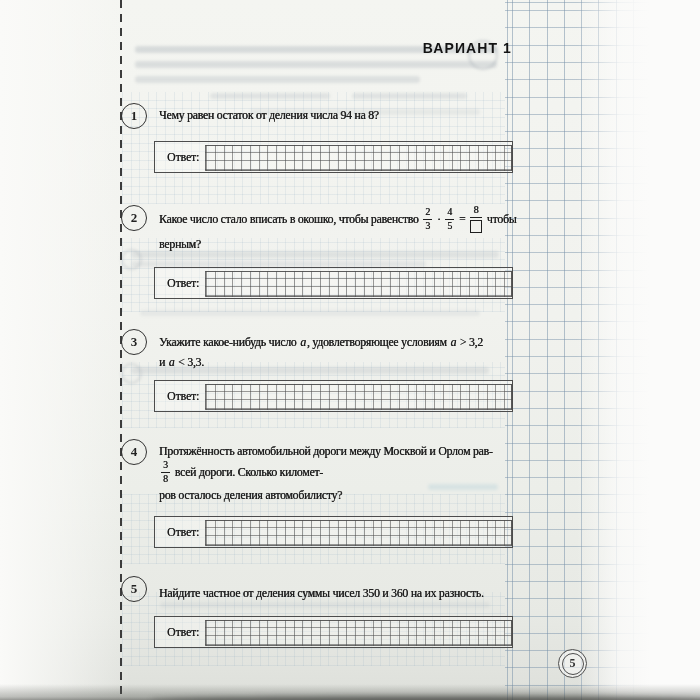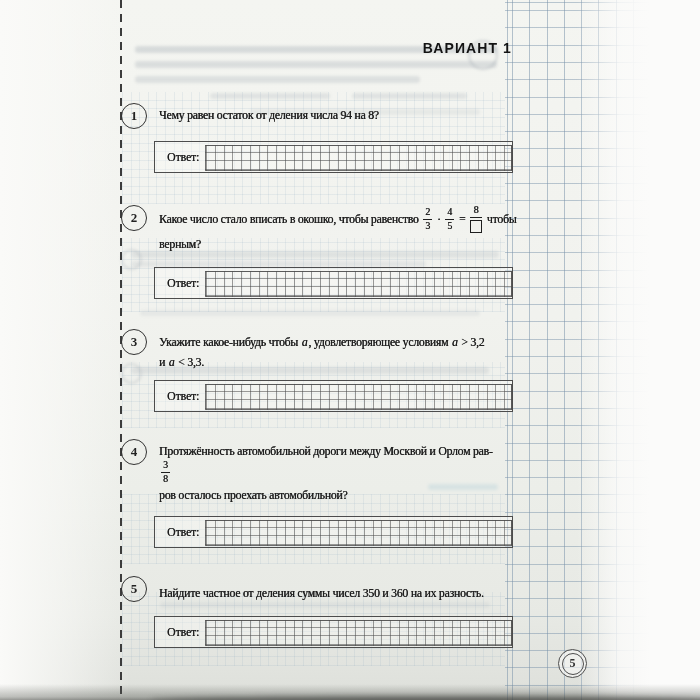--- a/index.html
+++ b/index.html
@@ -144,30 +144,30 @@
       <div class="question q2">
         <div class="qcircle">2</div>
         <div class="qtext">
           <div class="qline"><span>Какое число стало вписать в окошко, чтобы равенство </span><span class="frac"><span class="fnum">2</span><span class="fden">3</span></span><span> · </span><span class="frac"><span class="fnum">4</span><span class="fden">5</span></span><span> = </span><span class="frac"><span class="fnum">8</span><span class="fden fbox"></span></span><span> чтобы</span></div>
           <div class="qline"><span>верным?</span></div>
         </div>
       </div>
       <div class="question q3">
         <div class="qcircle">3</div>
         <div class="qtext">
-          <div class="qline"><span>Укажите какое-нибудь чтобы </span><i class="var">a</i><span>, удовлетворяющее условиям </span><i class="var">a</i><span> &gt; 3,2</span></div>
+          <div class="qline"><span>Укажите какое-нибудь число </span><i class="var">a</i><span>, удовлетворяющее условиям </span><i class="var">a</i><span> &gt; 3,2</span></div>
           <div class="qline"><span>и </span><i class="var">a</i><span> &lt; 3,3.</span></div>
         </div>
       </div>
       <div class="question q4">
         <div class="qcircle">4</div>
         <div class="qtext">
           <div class="qline"><span>Протяжённость автомобильной дороги между Москвой и Орлом рав-</span></div>
-          <div class="qline"><span class="frac"><span class="fnum">3</span><span class="fden">8</span></span></div>
-          <div class="qline"><span>ров осталось проехать автомобильной?</span></div>
+          <div class="qline"><span class="frac"><span class="fnum">3</span><span class="fden">8</span></span><span> всей дороги. Сколько километ-</span></div>
+          <div class="qline"><span>ров осталось деления автомобилисту?</span></div>
         </div>
       </div>
       <div class="question q5">
         <div class="qcircle">5</div>
         <div class="qtext">
           <div class="qline"><span>Найдите частное от деления суммы чисел 350 и 360 на их разность.</span></div>
         </div>
       </div>
     </div>
   <div id="answers">

